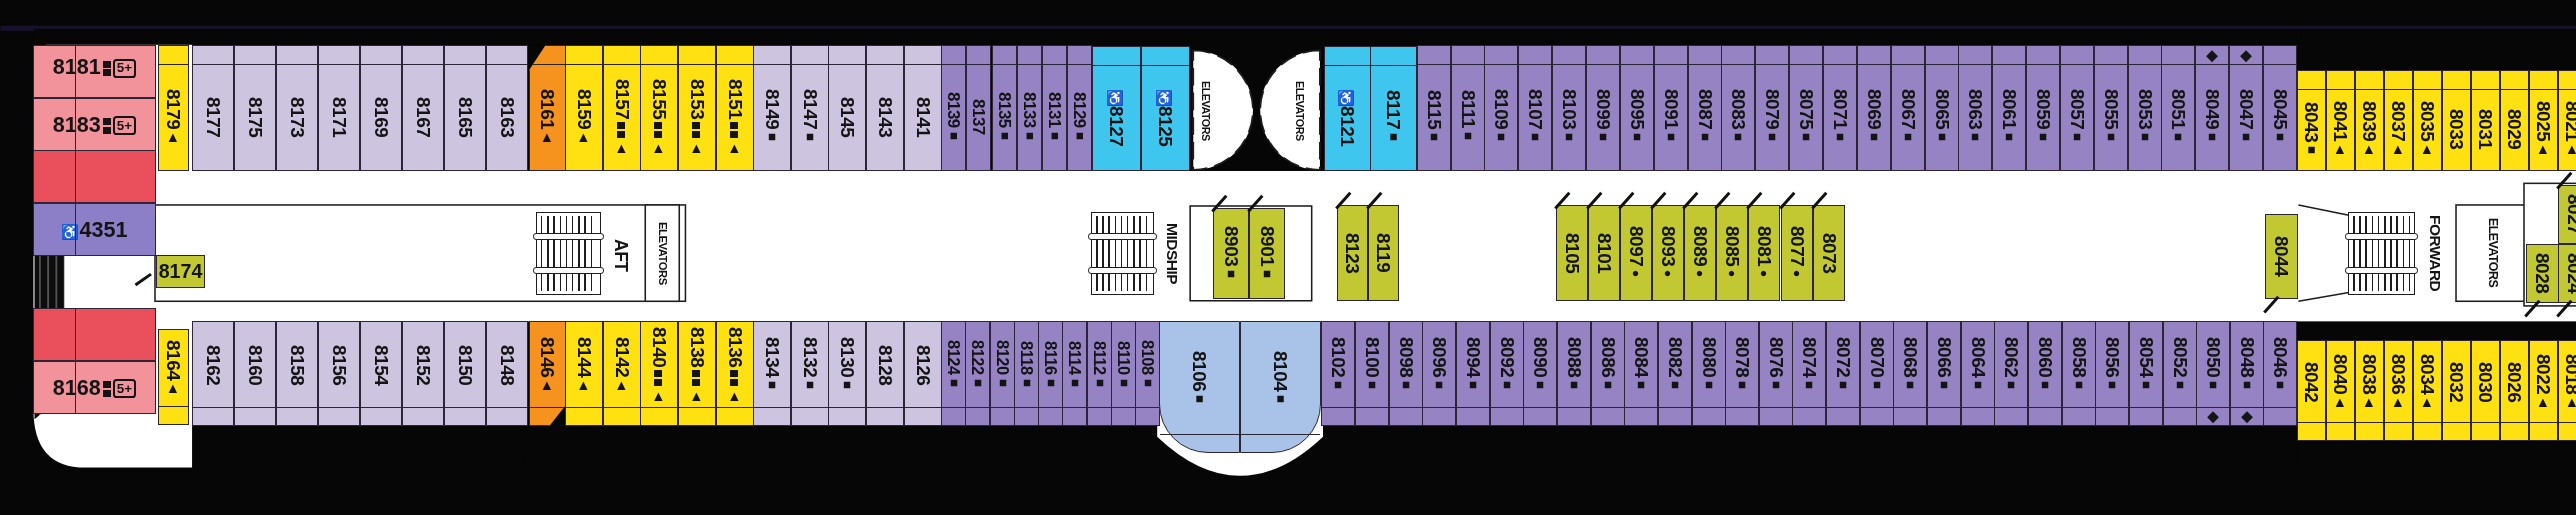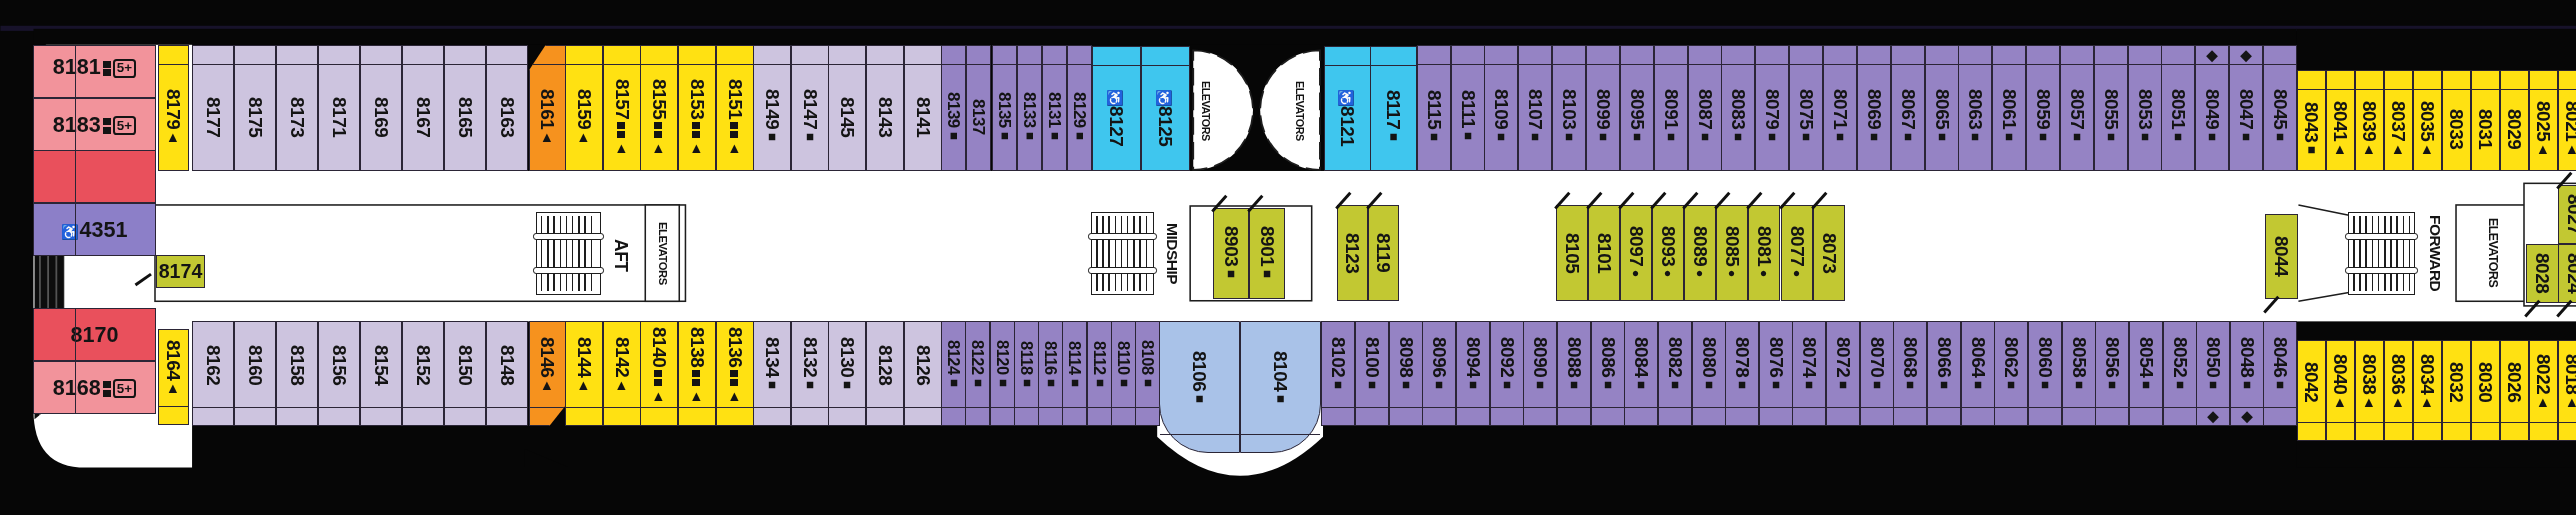--- a/index.html
+++ b/index.html
@@ -134,23 +134,20 @@
       <div class="cabin" style="left: 33px; top: 150px; width: 123px; height: 53px; background: rgb(233, 80, 92);">
         <div class="divline" style="left: 41px;"></div>
       </div>
       <div class="cabin" style="left: 33px; top: 203px; width: 123px; height: 53px; background: rgb(140, 127, 200);">
         <div class="lblwrap" style="top: 3.1px; bottom: 3.1px;">
           <span class="h" style="font-size: 21.6px;"><span class="sym" style="font-size: 14.4px;">♿</span><span>4351</span></span>
         </div>
         <div class="divline" style="left: 41px;"></div>
       </div>
       <div class="cabin" style="left: 33px; top: 308px; width: 123px; height: 53px; background: rgb(233, 80, 92);">
-        <div class="lblwrap" style="top: 3.1px; bottom: 3.1px;">
-          <span class="h" style="font-size: 21.6px;"><span>8170</span></span>
-        </div>
         <div class="divline" style="left: 41px;"></div>
       </div>
       <div class="cabin" style="left: 33px; top: 361px; width: 123px; height: 53px; background: rgb(242, 147, 155);">
         <div class="lblwrap" style="top: 3.1px; bottom: 3.1px;">
           <span class="h" style="font-size: 21.6px;"><span>8168</span><span class="bunk hh"></span><span class="b5">5+</span></span>
         </div>
         <div class="divline" style="left: 41px;"></div>
       </div>
       <div class="cabin" style="left: 158px; top: 45px; width: 31px; height: 126px; background: rgb(255, 225, 18);">
         <div class="strip top"></div>

